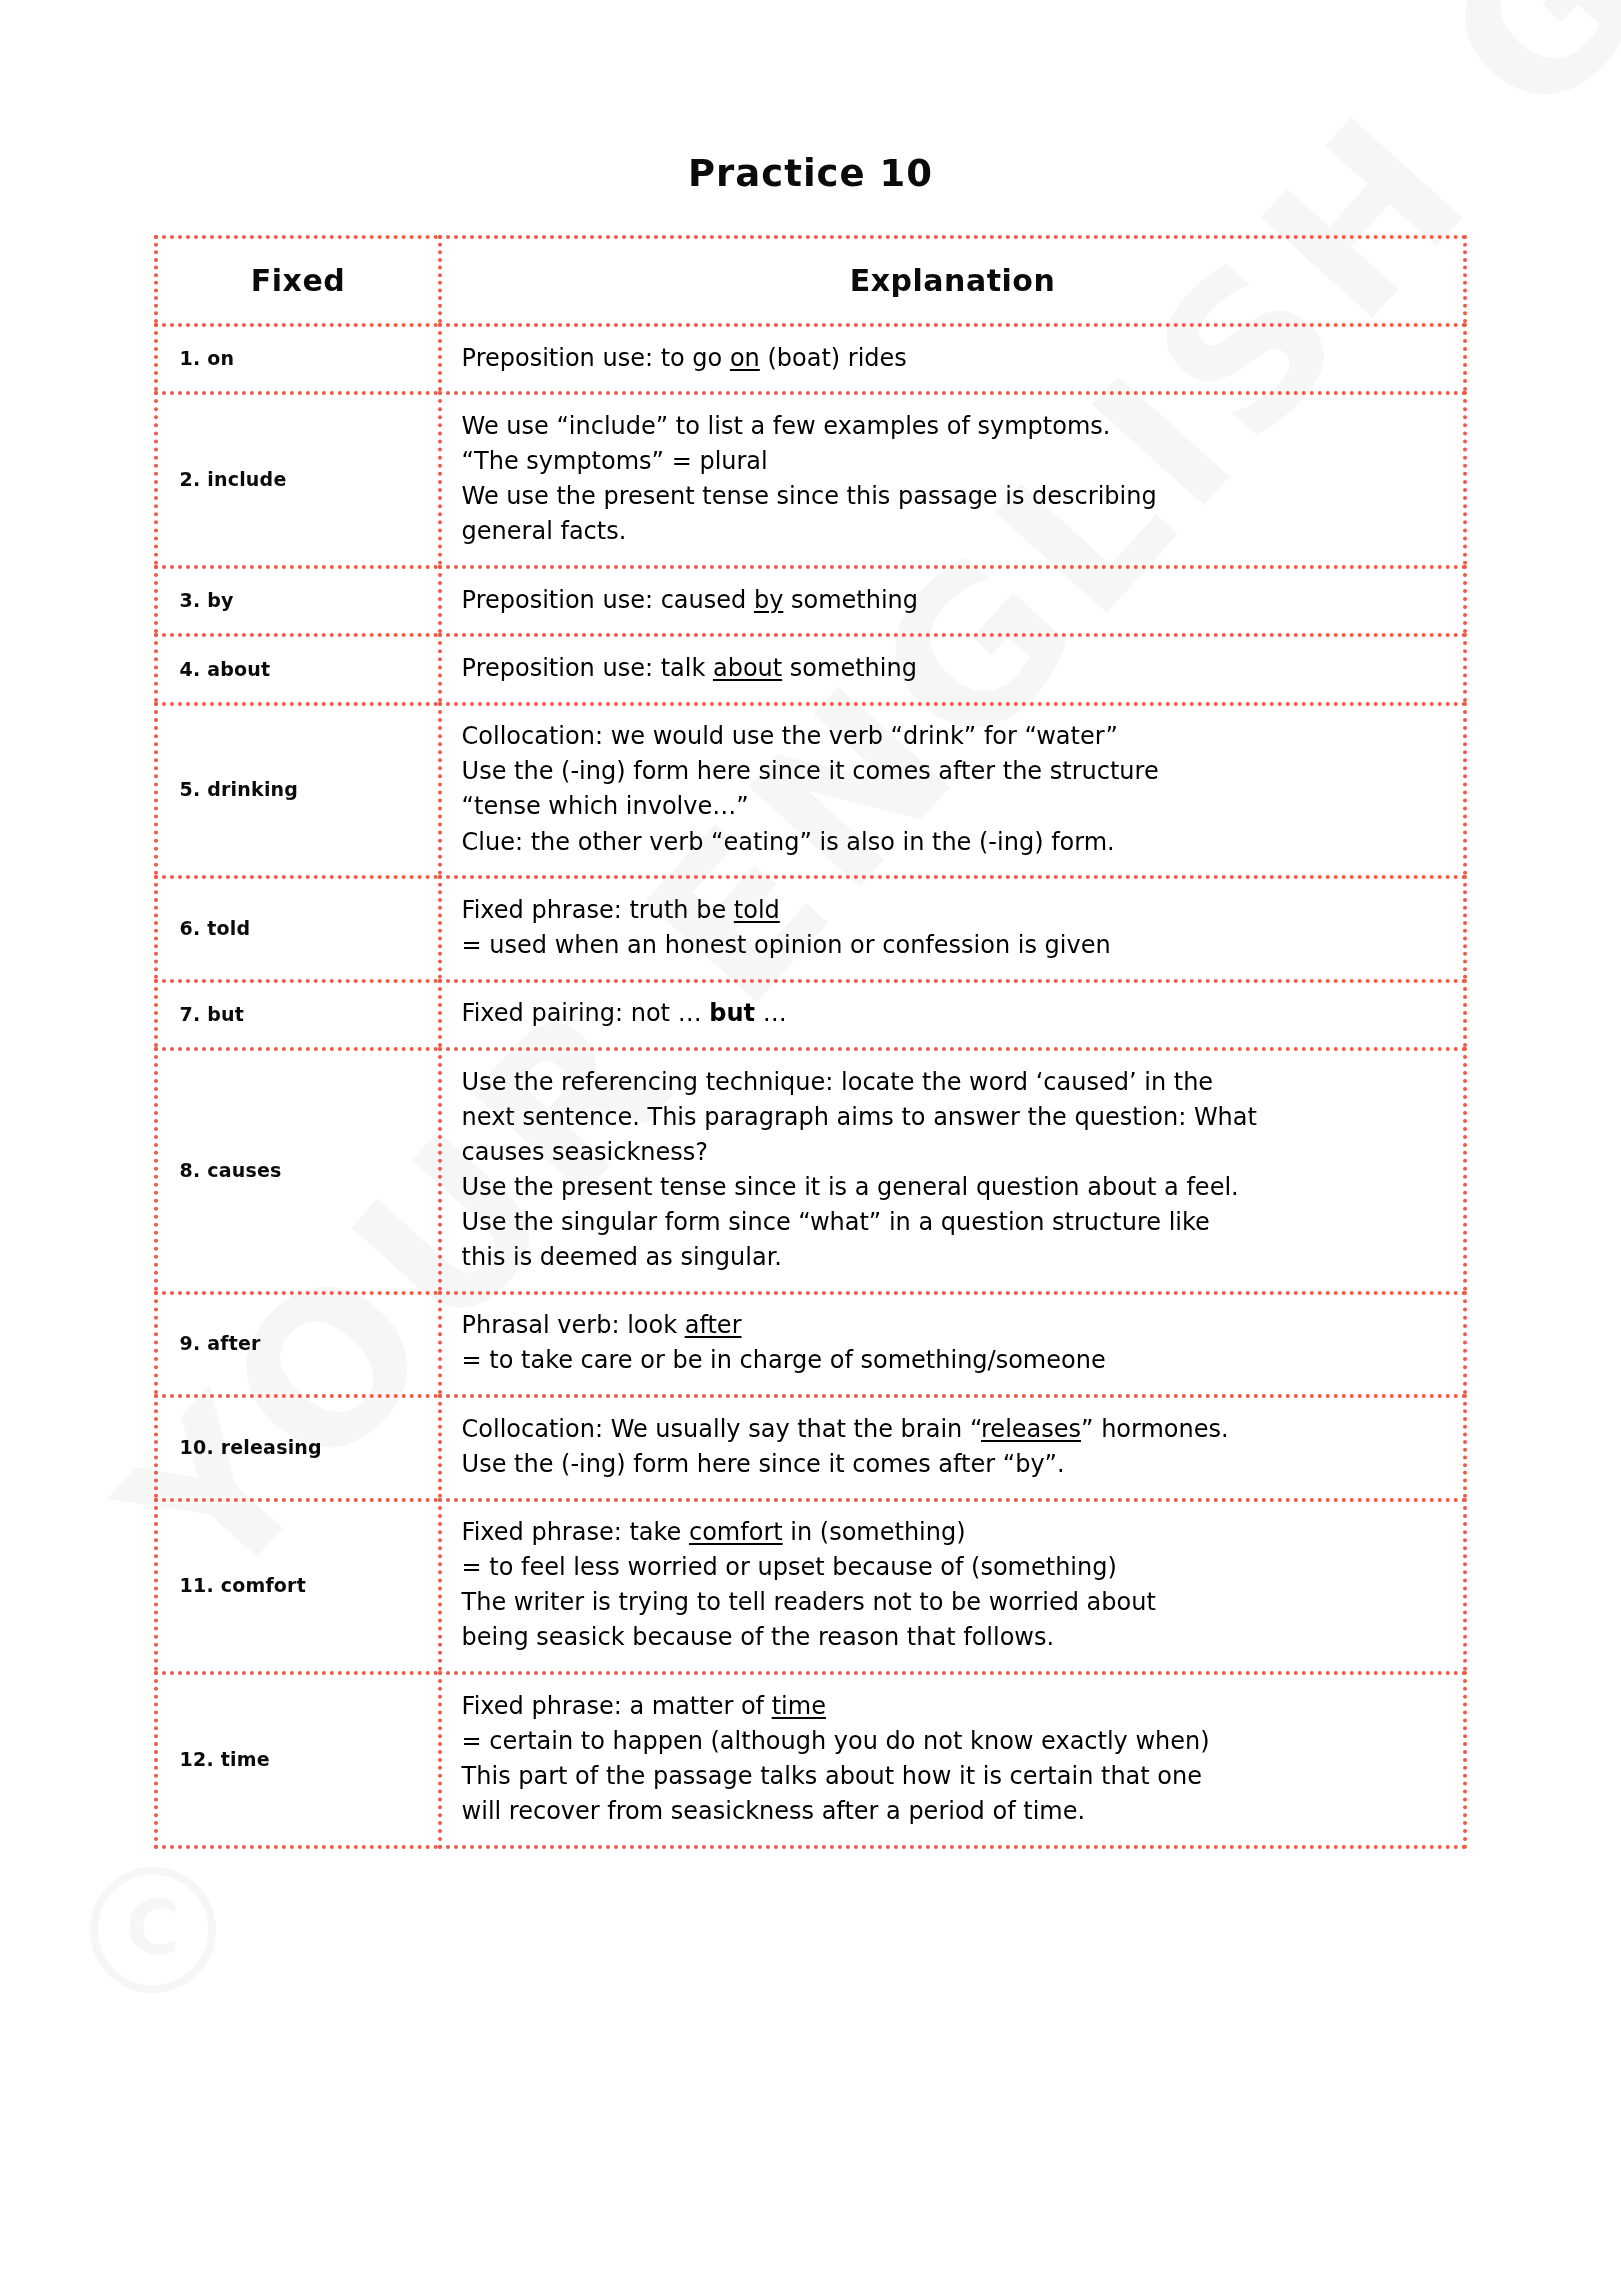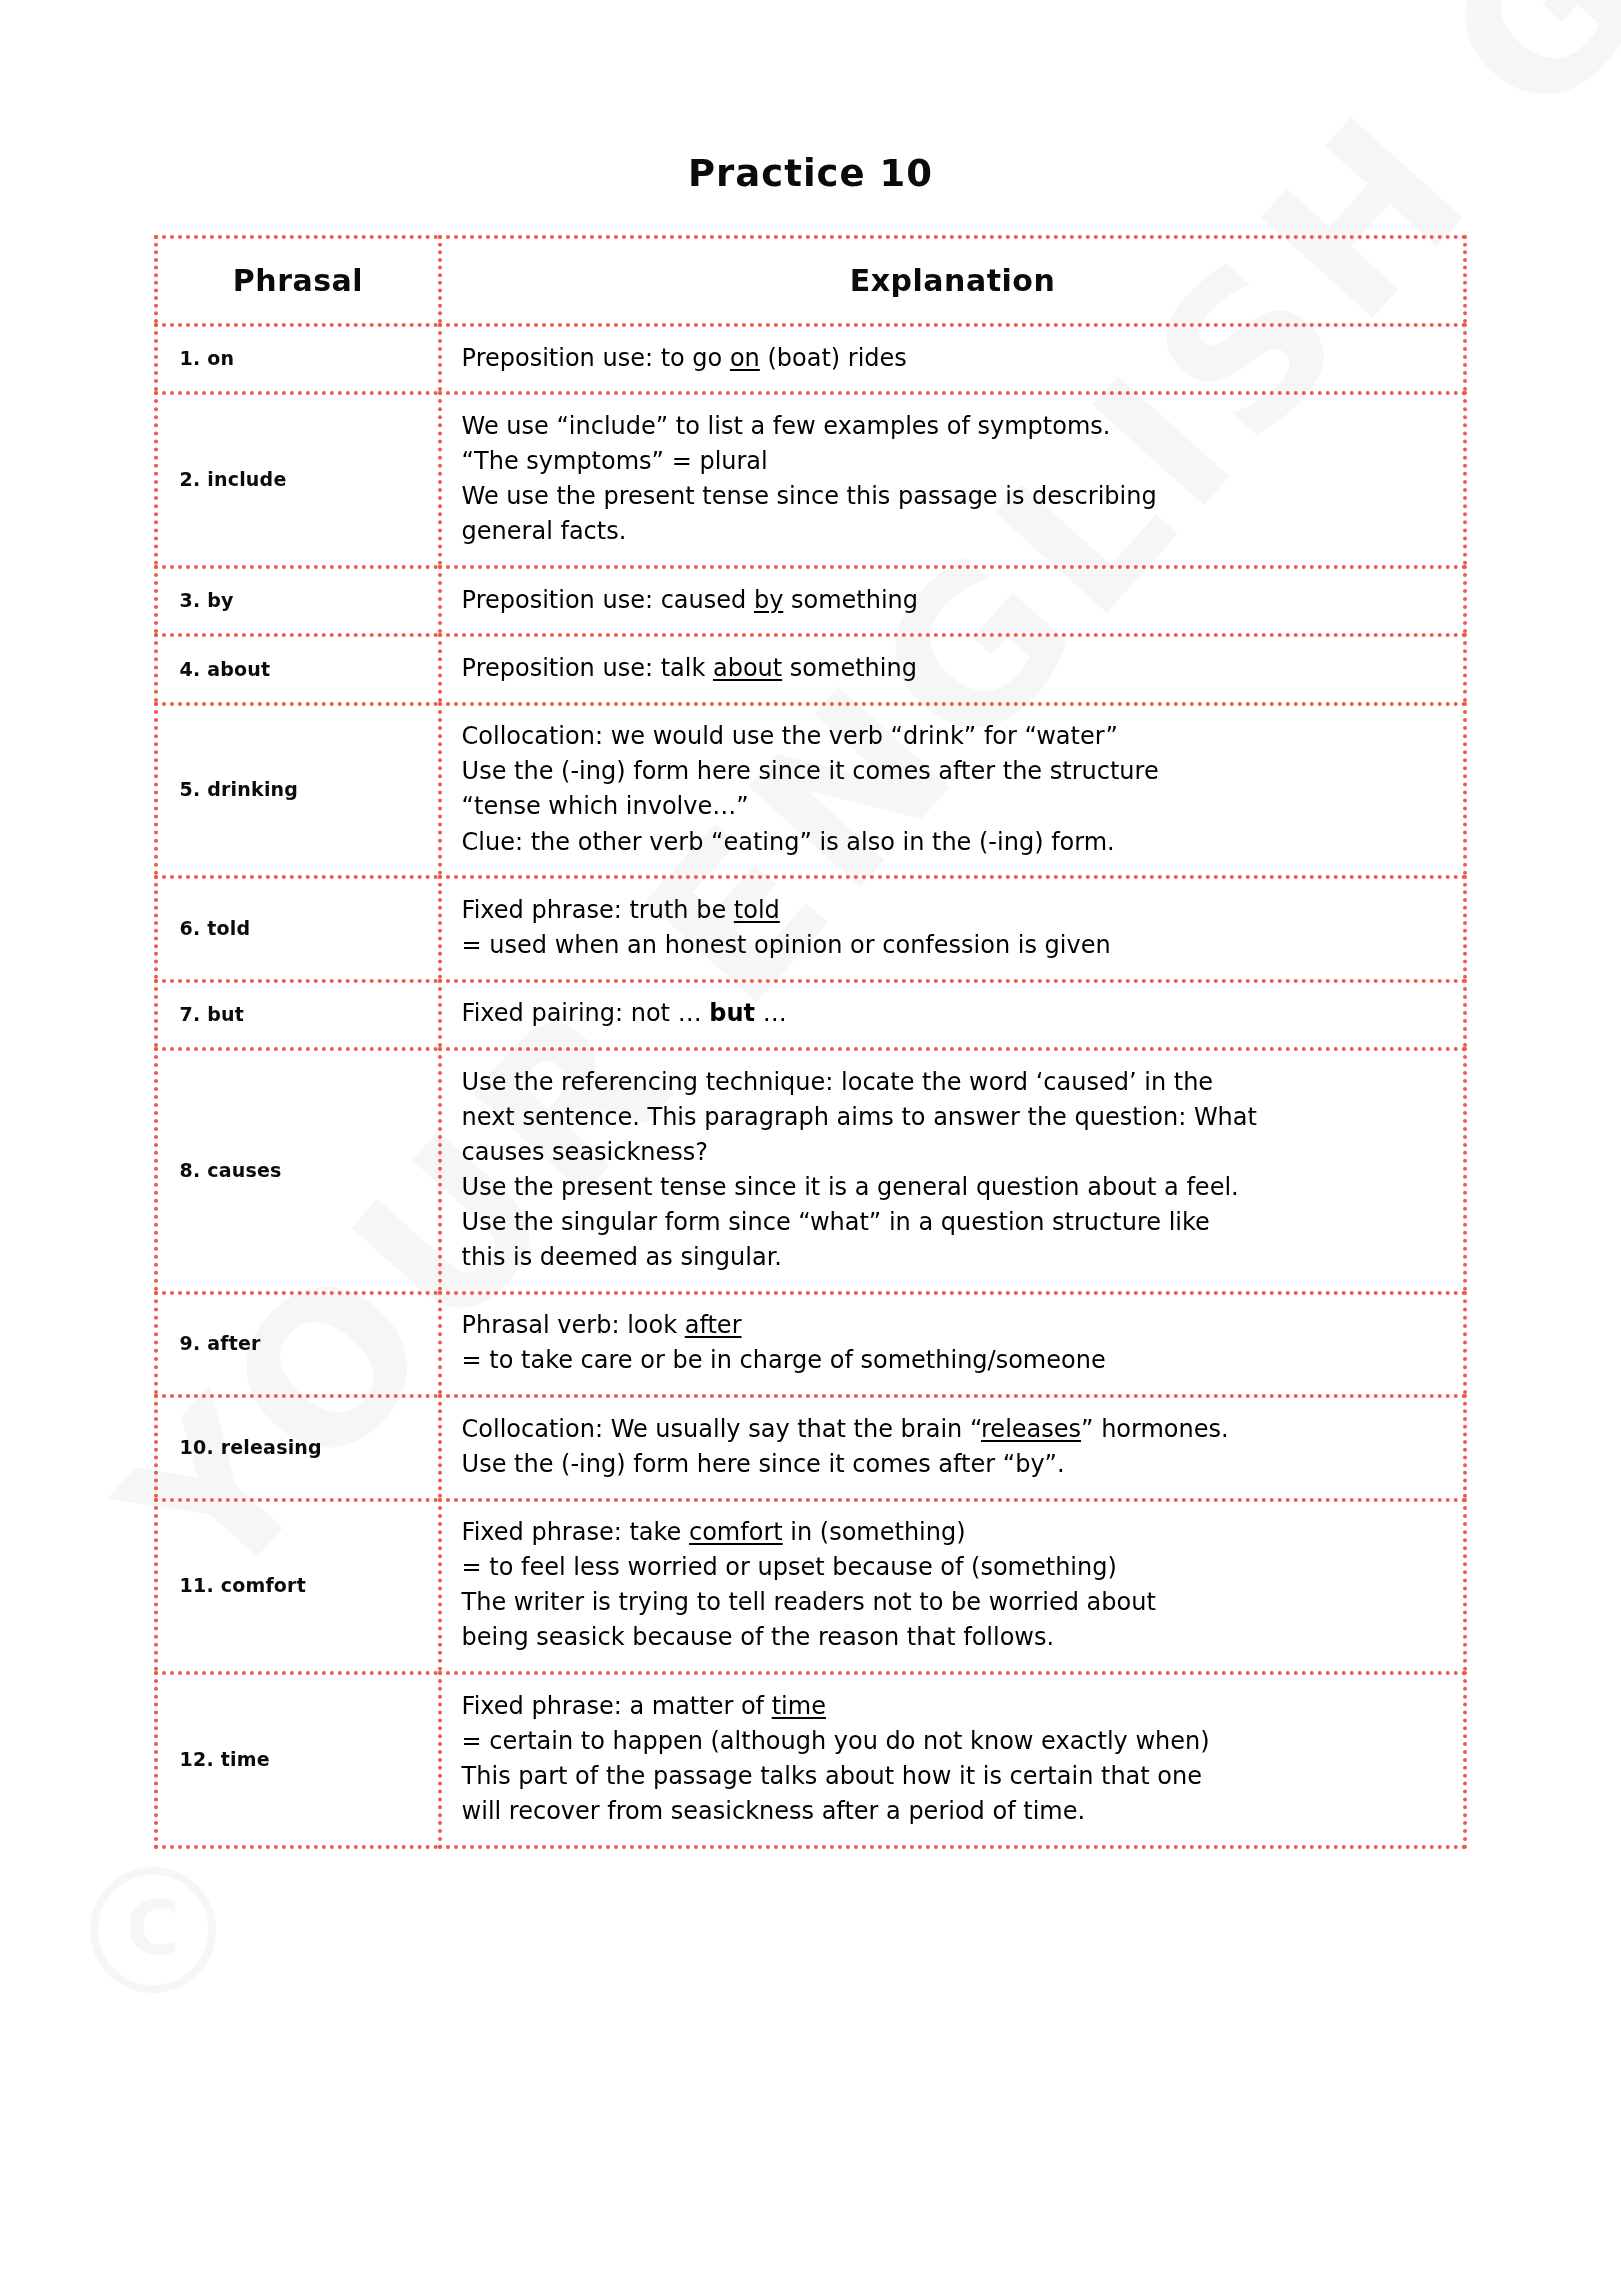--- a/index.html
+++ b/index.html
@@ -158,21 +158,21 @@
   <div class="title">Practice 10</div>
 
   <div class="table-wrap">
     <table class="answer-table">
       <colgroup>
         <col class="c-answer">
         <col class="c-explanation">
       </colgroup>
       <thead>
         <tr>
-          <th class="hdr-cell">Phrasal</th>
+          <th class="hdr-cell">Fixed</th>
           <th class="hdr-cell">Explanation</th>
         </tr>
       </thead>
       <tbody id="table-body">
           <tr>
             <td class="answer-cell">1. on</td>
             <td class="expl-cell">
               <span class="line">Preposition use: to go <u>on</u> (boat) rides</span>
             </td>
           </tr>

